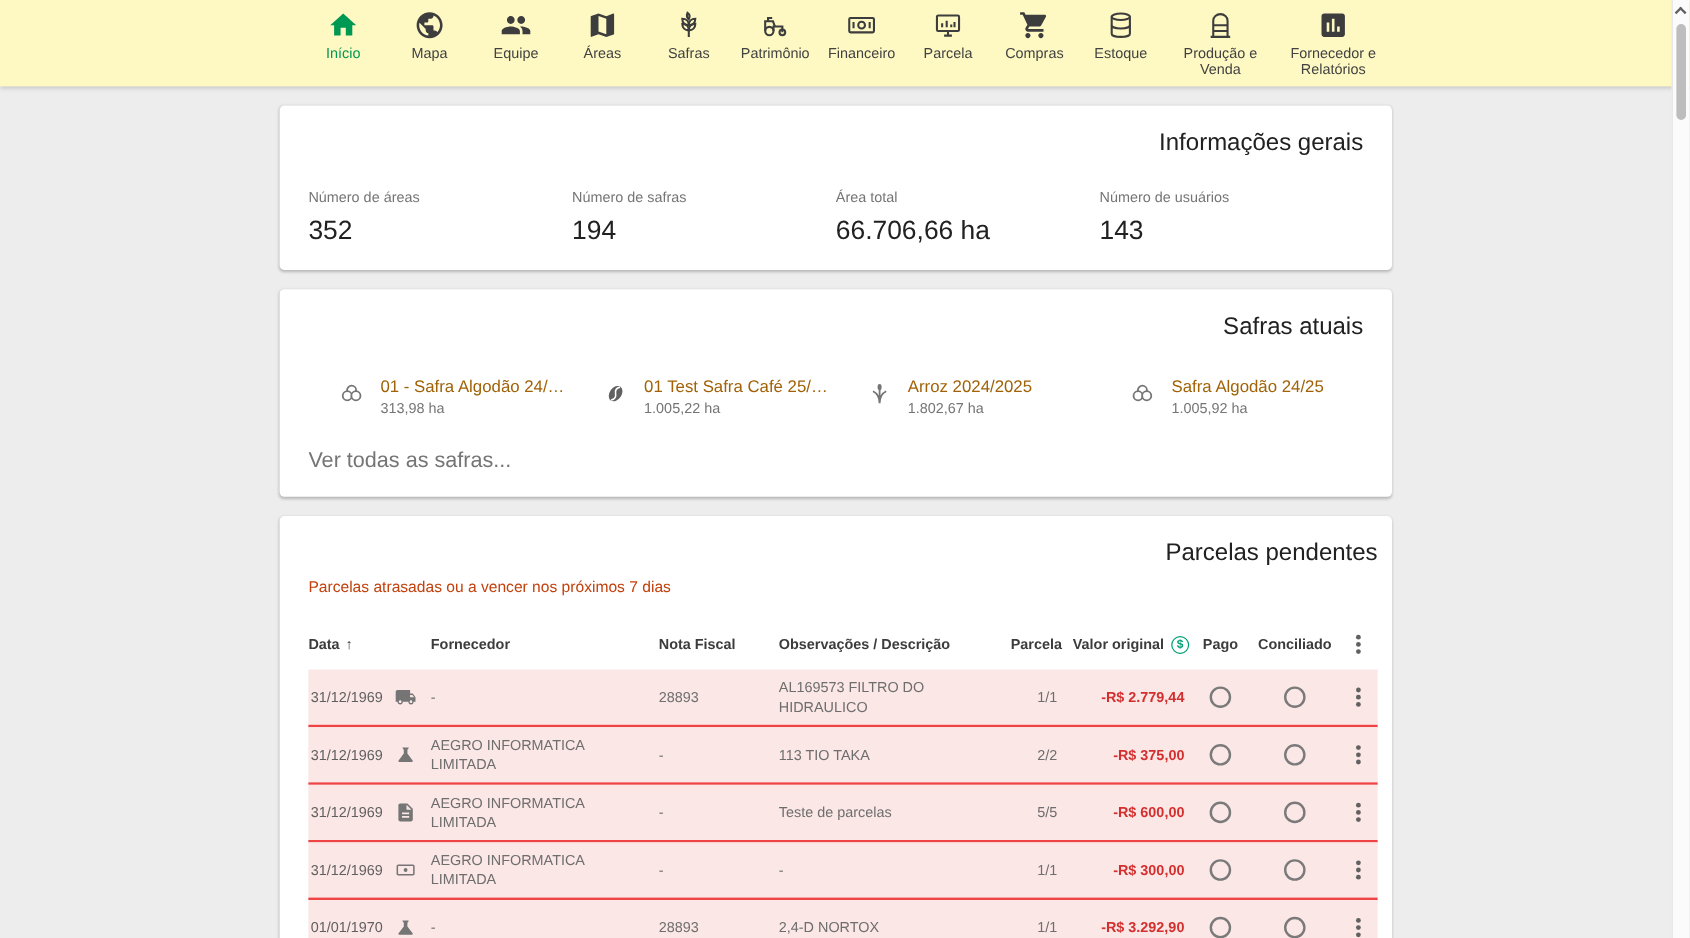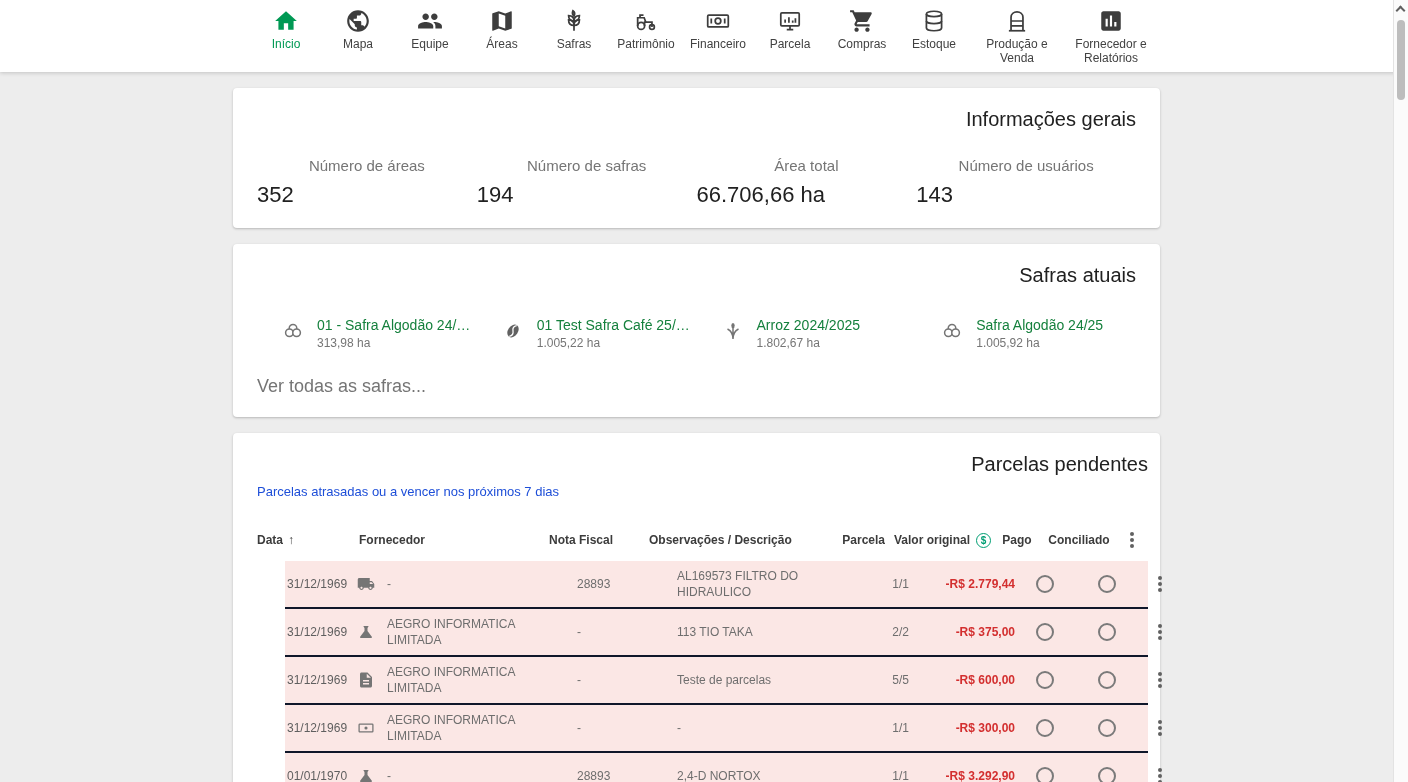--- a/index.html
+++ b/index.html
@@ -1,21 +1,21 @@
 <!DOCTYPE html>
 <html><head>
 <meta charset="utf-8">
 <style>
   * { margin:0; padding:0; box-sizing:border-box; }
   html,body { width:1408px; height:782px; overflow:hidden; }
   body { background:#ededed; font-family:"Liberation Sans", sans-serif; color:#212121; position:relative; }
 
   
   .topnav {
-    height:72px; background:#ffffff; display:flex; justify-content:center;
+    height:72px; background:#fef9c3; display:flex; justify-content:center;
     align-items:flex-start; gap:14px; padding-top:7px;
     box-shadow:0 1px 4px rgba(0,0,0,0.18); position:relative; z-index:2;
   }
   .nav-item { display:flex; flex-direction:column; align-items:center; min-width:58px; max-width:84px; cursor:pointer; color:#3d3d3d; }
   .nav-icon { height:27px; display:flex; align-items:center; }
   .nav-icon svg { width:26px; height:26px; display:block; }
   .nav-label { font-size:12px; color:#424242; text-align:center; margin-top:3px; line-height:1.2; max-width:80px; }
   .nav-item.active { color:#009954; }
   .nav-item.active .nav-label { color:#009954; }
 
@@ -23,52 +23,52 @@
   .main-area { width:1393px; padding-top:16px; }
   .card {
     width:927px; margin:0 auto 16px; background:#fff; border-radius:4px;
     box-shadow:0 1px 3px rgba(0,0,0,0.14), 0 1px 2px rgba(0,0,0,0.10);
     padding:20px 24px;
   }
   .card-title { font-size:20px; font-weight:normal; color:#212121;text-align:right; }
 
   
   .stats { display:grid; grid-template-columns:repeat(4,1fr); margin-top:26px; }
-  .stat-label { font-size:15px; color:#757575;text-align:center; }
+  .stat-label { font-size:12px; color:#757575; }
   .stat-value { font-size:22px; color:#212121; margin-top:8px; }
 
   
   .safras-row { display:grid; grid-template-columns:repeat(4,1fr); margin-top:30px; }
   .safra-item { display:flex; align-items:flex-start; gap:12px; padding-left:24px; cursor:pointer; }
   .safra-icon { width:24px; height:24px; color:#757575; flex:0 0 auto; margin-top:2px; }
   .safra-icon svg { width:24px; height:24px; display:block; }
-  .safra-name { font-size:14px; color:#15803d; white-space:nowrap; }
+  .safra-name { font-size:14px; color:#a16207; white-space:nowrap; }
   .safra-area { font-size:12px; color:#757575; margin-top:3px; }
   .see-all-link { display:inline-block; font-size:18px; color:#757575; margin-top:26px; cursor:pointer; }
 
   
   .card.parcelas { padding-right:12px; }
-  .card-subtitle { font-size:13px; color:#1d4ed8; margin-top:8px; }
+  .card-subtitle { font-size:13px; color:#c2410c; margin-top:8px; }
   .tbl { margin-top:20px; }
   .tbl-header, .tbl-row {
     display:grid;
     grid-template-columns:72px 30px 190px 100px 192px 44px 106px 52px 72px 33px;
     align-items:center;
   }
   .tbl-header { height:42px; }
   .th { font-size:12px; font-weight:bold; color:#3c3c3c; display:flex; align-items:center; }
   .th.right { justify-content:flex-end; text-align:right; }
   .th.center { justify-content:center; }
   .sort-arrow { margin-left:5px; font-weight:bold; color:#424242; }
   .money-badge {
     display:inline-flex; align-items:center; justify-content:center;
     width:15px; height:15px; border:1.5px solid #009e73; border-radius:50%;
     color:#009e73; font-size:10px; font-weight:bold; margin-left:6px;
   }
-  .tbl-row { background:#fbe7e5; border-bottom:2px solid #0f172a; min-height:48px; padding:6px 0;margin-left:28px; }
+  .tbl-row { background:#fbe7e5; border-bottom:2px solid #ef4444; min-height:48px; padding:6px 0; }
   .td { font-size:12px; color:#6e6e6e; line-height:1.35; padding-right:10px; }
   .td.date { color:#5f5f5f; padding-left:2px; }
   .td.right { text-align:right; padding-right:4px; }
   .td.center { text-align:center; padding-right:0; display:flex; justify-content:center; }
   .td.value { color:#d32f2f; font-weight:bold; padding-right:4px; }
   .row-icon { color:#757575; }
   .row-icon svg { width:18px; height:18px; display:block; }
   .circle {
     width:18px; height:18px; border:2px solid #7a7a7a; border-radius:50%;
     display:inline-block; cursor:pointer; background:transparent;

